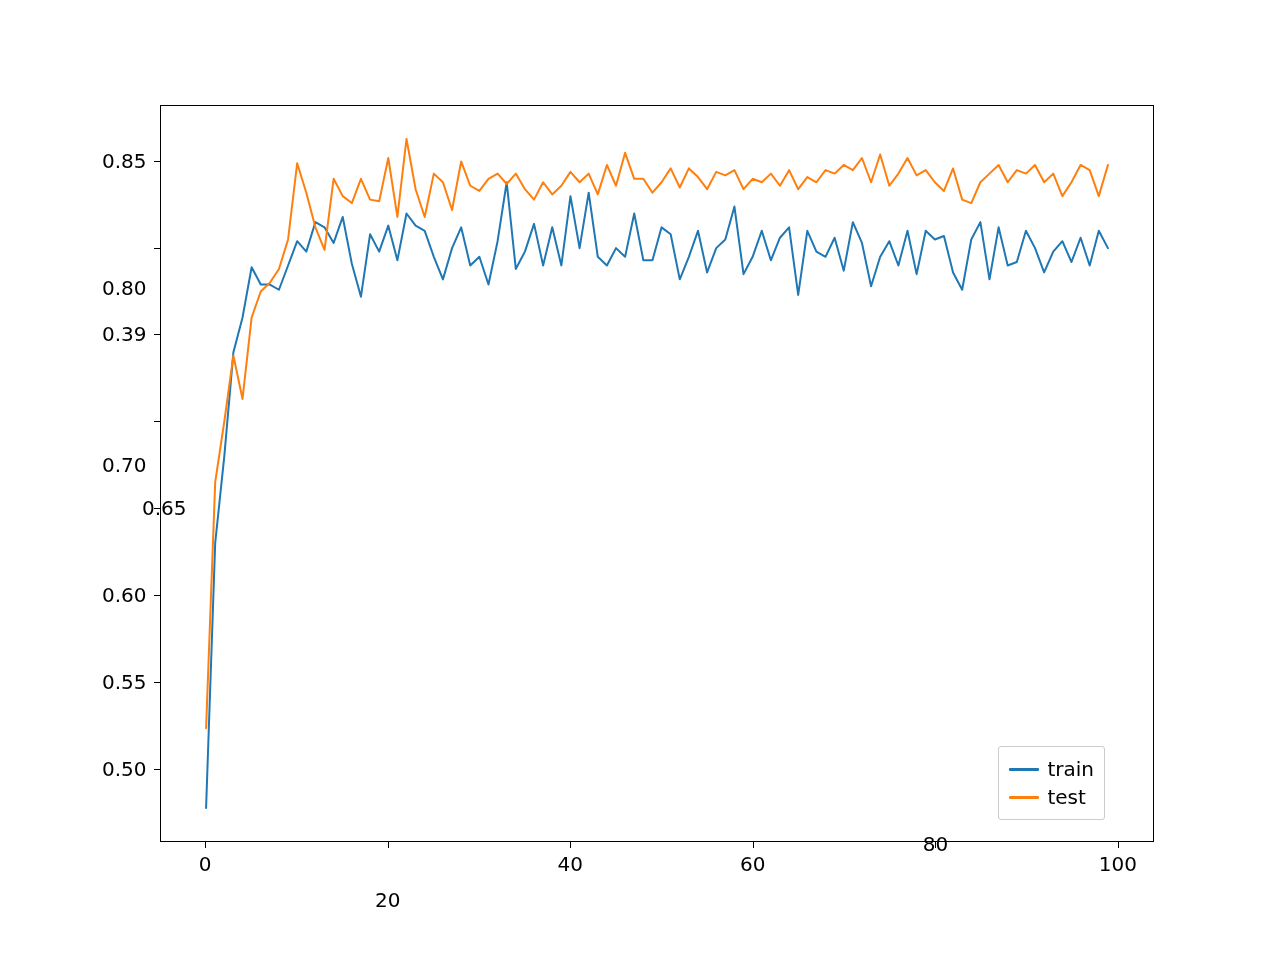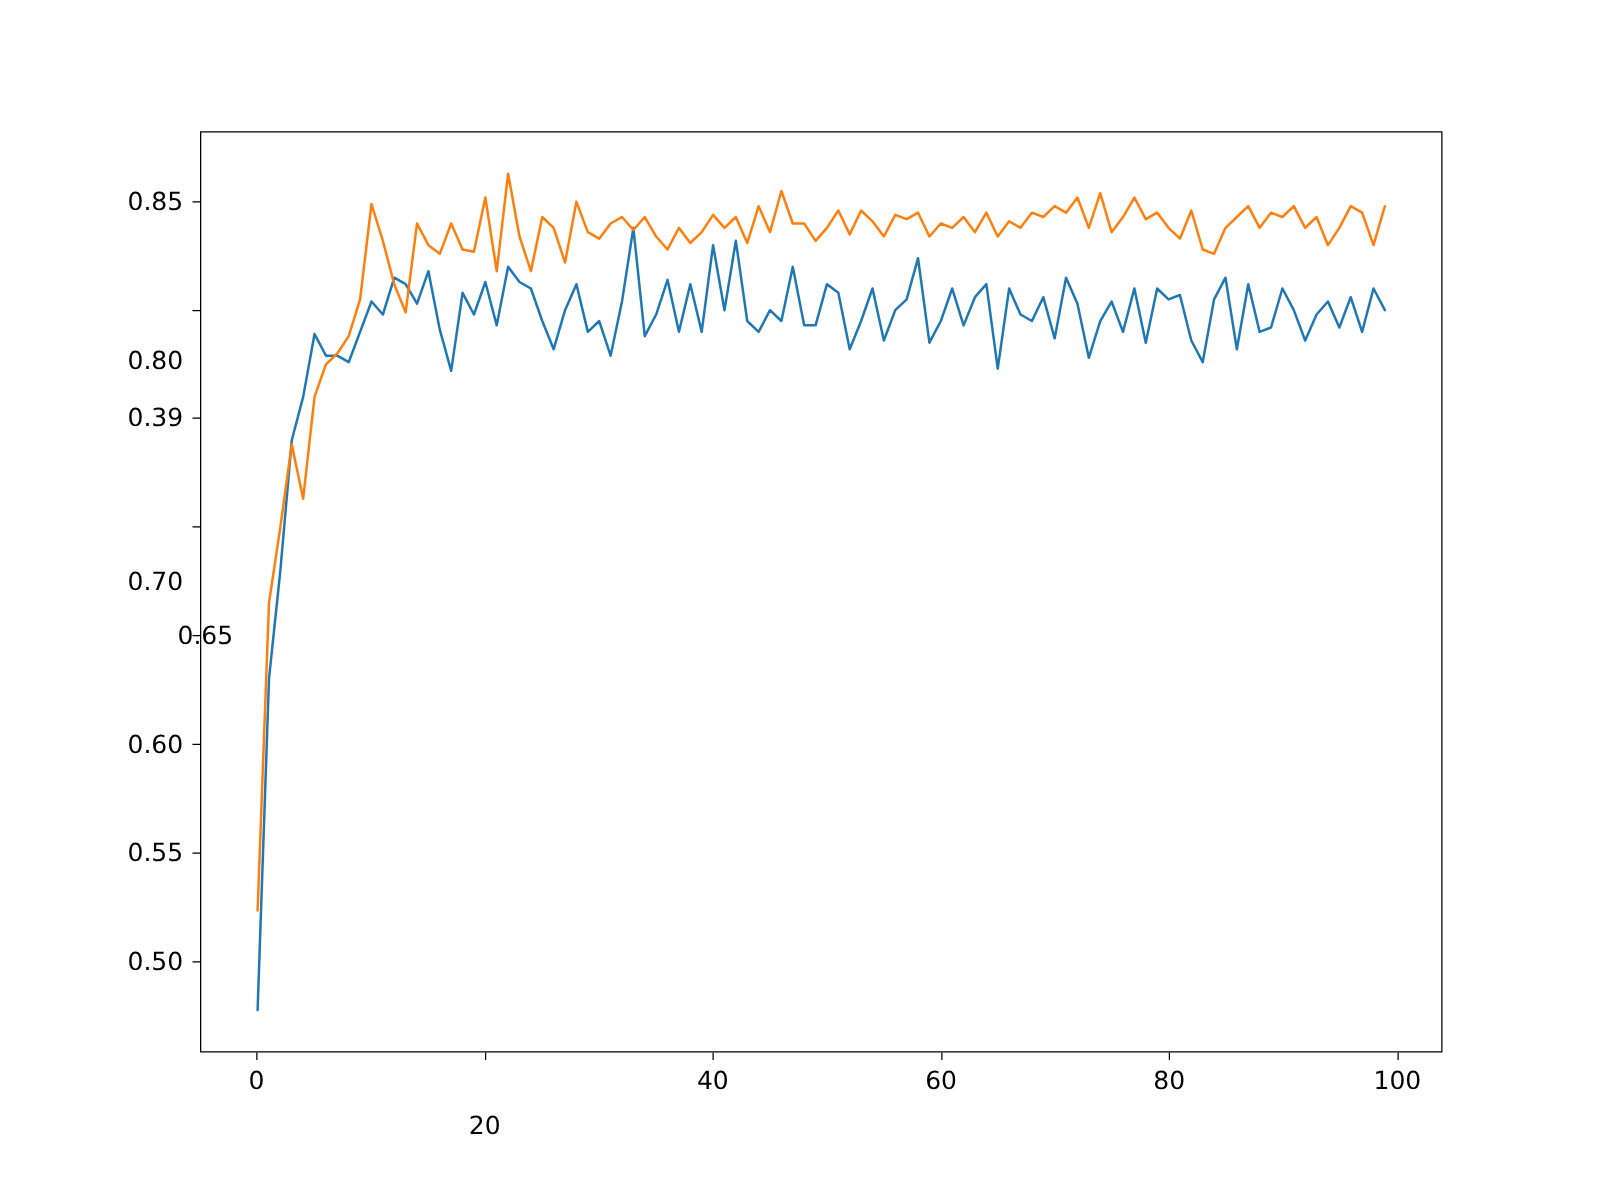--- a/index.html
+++ b/index.html
@@ -72,30 +72,40 @@
 <body>
 
 <div class="figure">
   <div class="axes">
     <svg class="plot" preserveAspectRatio="none" viewBox="0 0 994 737">
         <polyline points="45.18,703.97 54.31,438.03 63.44,351.12 72.56,246.83 81.69,212.06 90.82,161.65 99.95,179.04 109.08,179.04 118.20,184.25 127.33,159.92 136.46,135.58 145.59,146.01 154.71,116.46 163.84,121.67 172.97,137.32 182.10,111.25 191.22,158.18 200.35,191.20 209.48,128.63 218.61,146.01 227.73,119.94 236.86,154.70 245.99,107.77 255.12,119.94 264.25,125.15 273.37,151.22 282.50,173.82 291.63,142.53 300.76,121.67 309.88,159.92 319.01,151.22 328.14,179.04 337.27,135.58 346.39,76.48 355.52,163.39 364.65,146.01 373.78,118.20 382.90,159.92 392.03,121.67 401.16,159.92 410.29,90.39 419.42,142.53 428.54,86.91 437.67,151.22 446.80,159.92 455.93,142.53 465.05,151.22 474.18,107.77 483.31,154.70 492.44,154.70 501.56,121.67 510.69,128.63 519.82,173.82 528.95,151.22 538.07,125.15 547.20,166.87 556.33,142.53 565.46,133.84 574.58,100.82 583.71,168.61 592.84,151.22 601.97,125.15 611.10,154.70 620.22,132.10 629.35,121.67 638.48,189.46 647.61,125.15 656.73,146.01 665.86,151.22 674.99,132.10 684.12,165.13 693.24,116.46 702.37,137.32 711.50,180.77 720.63,151.22 729.75,135.58 738.88,159.92 748.01,125.15 757.14,168.61 766.27,125.15 775.39,133.84 784.52,130.37 793.65,166.87 802.78,184.25 811.90,133.84 821.03,116.46 830.16,173.82 839.29,121.67 848.41,159.92 857.54,156.44 866.67,125.15 875.80,142.53 884.92,166.87 894.05,146.01 903.18,135.58 912.31,156.44 921.44,132.10 930.56,159.92 939.69,125.15 948.82,142.53" fill="none" stroke="#1f77b4" stroke-width="2" stroke-linejoin="round" stroke-linecap="round"></polyline>
         <polyline points="45.18,624.02 54.31,377.19 63.44,316.35 72.56,250.30 81.69,293.76 90.82,212.06 99.95,185.99 109.08,177.30 118.20,163.39 127.33,133.84 136.46,57.36 145.59,86.91 154.71,121.67 163.84,144.27 172.97,73.00 182.10,90.39 191.22,97.34 200.35,73.00 209.48,93.86 218.61,95.60 227.73,52.15 236.86,111.25 245.99,33.03 255.12,83.43 264.25,111.25 273.37,67.79 282.50,76.48 291.63,104.29 300.76,55.62 309.88,79.96 319.01,85.17 328.14,73.00 337.27,67.79 346.39,78.22 355.52,67.79 364.65,83.43 373.78,93.86 382.90,76.48 392.03,88.65 401.16,79.96 410.29,66.05 419.42,76.48 428.54,67.79 437.67,88.65 446.80,59.10 455.93,79.96 465.05,46.93 474.18,73.00 483.31,73.00 492.44,86.91 501.56,76.48 510.69,62.58 519.82,81.70 528.95,62.58 538.07,71.27 547.20,83.43 556.33,66.05 565.46,69.53 574.58,64.31 583.71,83.43 592.84,73.00 601.97,76.48 611.10,67.79 620.22,79.96 629.35,64.31 638.48,83.43 647.61,71.27 656.73,76.48 665.86,64.31 674.99,67.79 684.12,59.10 693.24,64.31 702.37,52.15 711.50,76.48 720.63,48.67 729.75,79.96 738.88,67.79 748.01,52.15 757.14,69.53 766.27,64.31 775.39,76.48 784.52,85.17 793.65,62.58 802.78,93.86 811.90,97.34 821.03,76.48 830.16,67.79 839.29,59.10 848.41,76.48 857.54,64.31 866.67,67.79 875.80,59.10 884.92,76.48 894.05,67.79 903.18,90.39 912.31,76.48 921.44,59.10 930.56,64.31 939.69,90.39 948.82,59.10" fill="none" stroke="#ff7f0e" stroke-width="2" stroke-linejoin="round" stroke-linecap="round"></polyline>
       </svg>
   </div>
 
+  <div class="legend">
+    <div class="legend-row">
+      <div class="legend-swatch" style="background:#1f77b4"></div>
+      <span>train</span>
+    </div>
+    <div class="legend-row">
+      <div class="legend-swatch" style="background:#ff7f0e"></div>
+      <span>test</span>
+    </div>
+  </div>
 <div class="tickline" style="left: 205.182px; top: 842px; width: 1px; height: 6px;"></div>
     <div class="xtick" style="left: 205.182px; top: 852px;">0</div>
     <div class="tickline" style="left: 387.735px; top: 842px; width: 1px; height: 6px;"></div>
     <div class="xtick" style="left: 387.735px; top: 888px; text-align: right;">20</div>
     <div class="tickline" style="left: 570.287px; top: 842px; width: 1px; height: 6px;"></div>
     <div class="xtick" style="left: 570.287px; top: 852px; text-align: center;">40</div>
     <div class="tickline" style="left: 752.84px; top: 842px; width: 1px; height: 6px;"></div>
     <div class="xtick" style="left: 752.84px; top: 852px;">60</div>
     <div class="tickline" style="left: 935.393px; top: 842px; width: 1px; height: 6px;"></div>
-    <div class="xtick" style="left: 935.393px; top: 852px;">80</div>
+    <div class="xtick" style="left: 935.393px; top: 832px;">80</div>
     <div class="tickline" style="left: 1117.95px; top: 842px; width: 1px; height: 6px;"></div>
     <div class="xtick" style="left: 1117.95px; top: 852px;">100</div>
     <div class="tickline" style="left: 154px; top: 768.995px; width: 6px; height: 1px;"></div>
     <div class="ytick" style="left: 102px; top: 768.995px; width: 45px;">0.50</div>
     <div class="tickline" style="left: 154px; top: 682.085px; width: 6px; height: 1px;"></div>
     <div class="ytick" style="left: 102px; top: 682.085px; width: 45px;">0.55</div>
     <div class="tickline" style="left: 154px; top: 595.175px; width: 6px; height: 1px;"></div>
     <div class="ytick" style="left: 102px; top: 595.175px; width: 45px;">0.60</div>
     <div class="tickline" style="left: 154px; top: 508.264px; width: 6px; height: 1px;"></div>
     <div class="ytick" style="left: 102px; top: 508.264px; width: 45px; margin-left: 40px;">0.65</div>

